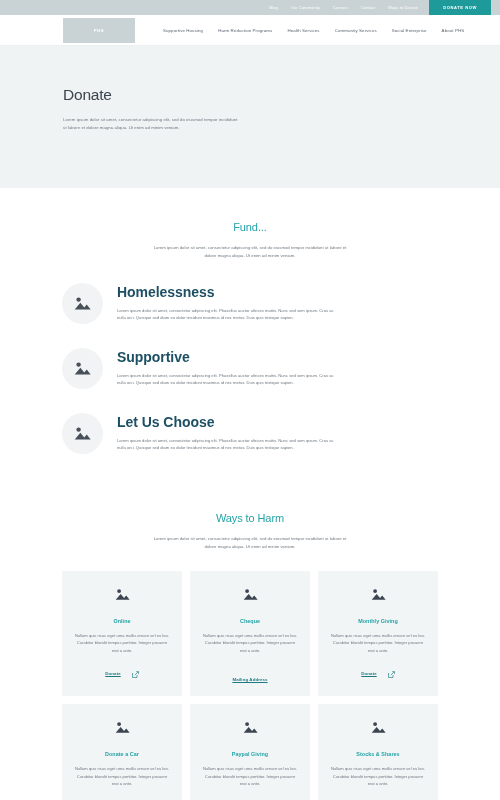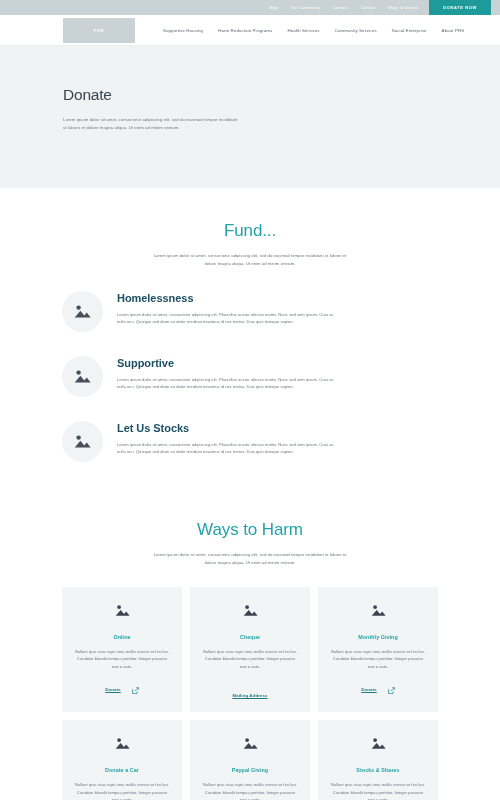--- a/index.html
+++ b/index.html
@@ -119,21 +119,21 @@
     font-size: 4.3px;
     line-height: 1.95;
     color: #6e7880;
     width: 175px;
     letter-spacing: 0.05px;
   }
 
   
   .section-title {
     text-align: center;
-    font-size: 17px;
+    font-size: 11px;
     font-weight: normal;
     color: #23a3a8;
     letter-spacing: -0.1px;
   }
   .section-intro {
     text-align: center;
     font-size: 4.3px;
     line-height: 1.95;
     color: #6e7880;
     width: 200px;
@@ -162,21 +162,21 @@
     display: flex;
     align-items: center;
     justify-content: center;
     margin-top: 2px;
   }
   .fund-body {
     margin-left: 14px;
     padding-top: 3px;
   }
   .fund-heading {
-    font-size: 11px;
+    font-size: 14px;
     font-weight: bold;
     color: #1c4f63;
     letter-spacing: -0.05px;
     margin-bottom: 7px;
   }
   .fund-text {
     font-size: 4.15px;
     line-height: 1.85;
     color: #6e7880;
     width: 218px;
@@ -304,21 +304,21 @@
       </div>
 
       <div class="fund-item">
         <div class="fund-icon-circle">
           <svg width="17" height="15" viewBox="0 0 24 21" aria-hidden="true">
             <circle cx="6.5" cy="5" r="3.1" fill="#474f59"></circle>
             <path d="M1 19 L9 9.5 L14.5 16 L18 12 L23.5 19 Z" fill="#474f59"></path>
           </svg>
         </div>
         <div class="fund-body">
-          <h3 class="fund-heading">Let Us Stocks</h3>
+          <h3 class="fund-heading">Let Us Choose</h3>
           <p class="fund-text">Lorem ipsum dolor sit amet, consectetur adipiscing elit. Phasellus auctor ultrices mattis. Nunc sed sem ipsum. Cras ac nulla orci. Quisque sed diam eu dolor tincidunt maximus id nec metus. Duis quis tristique sapien.</p>
         </div>
       </div>
 
     </div>
   </div>
 
   <div class="ways-section">
     <h2 class="section-title">Ways to Harm</h2>
     <p class="section-intro">Lorem ipsum dolor sit amet, consectetur adipiscing elit, sed do eiusmod tempor incididunt ut labore et dolore magna aliqua. Ut enim ad minim veniam.</p>

